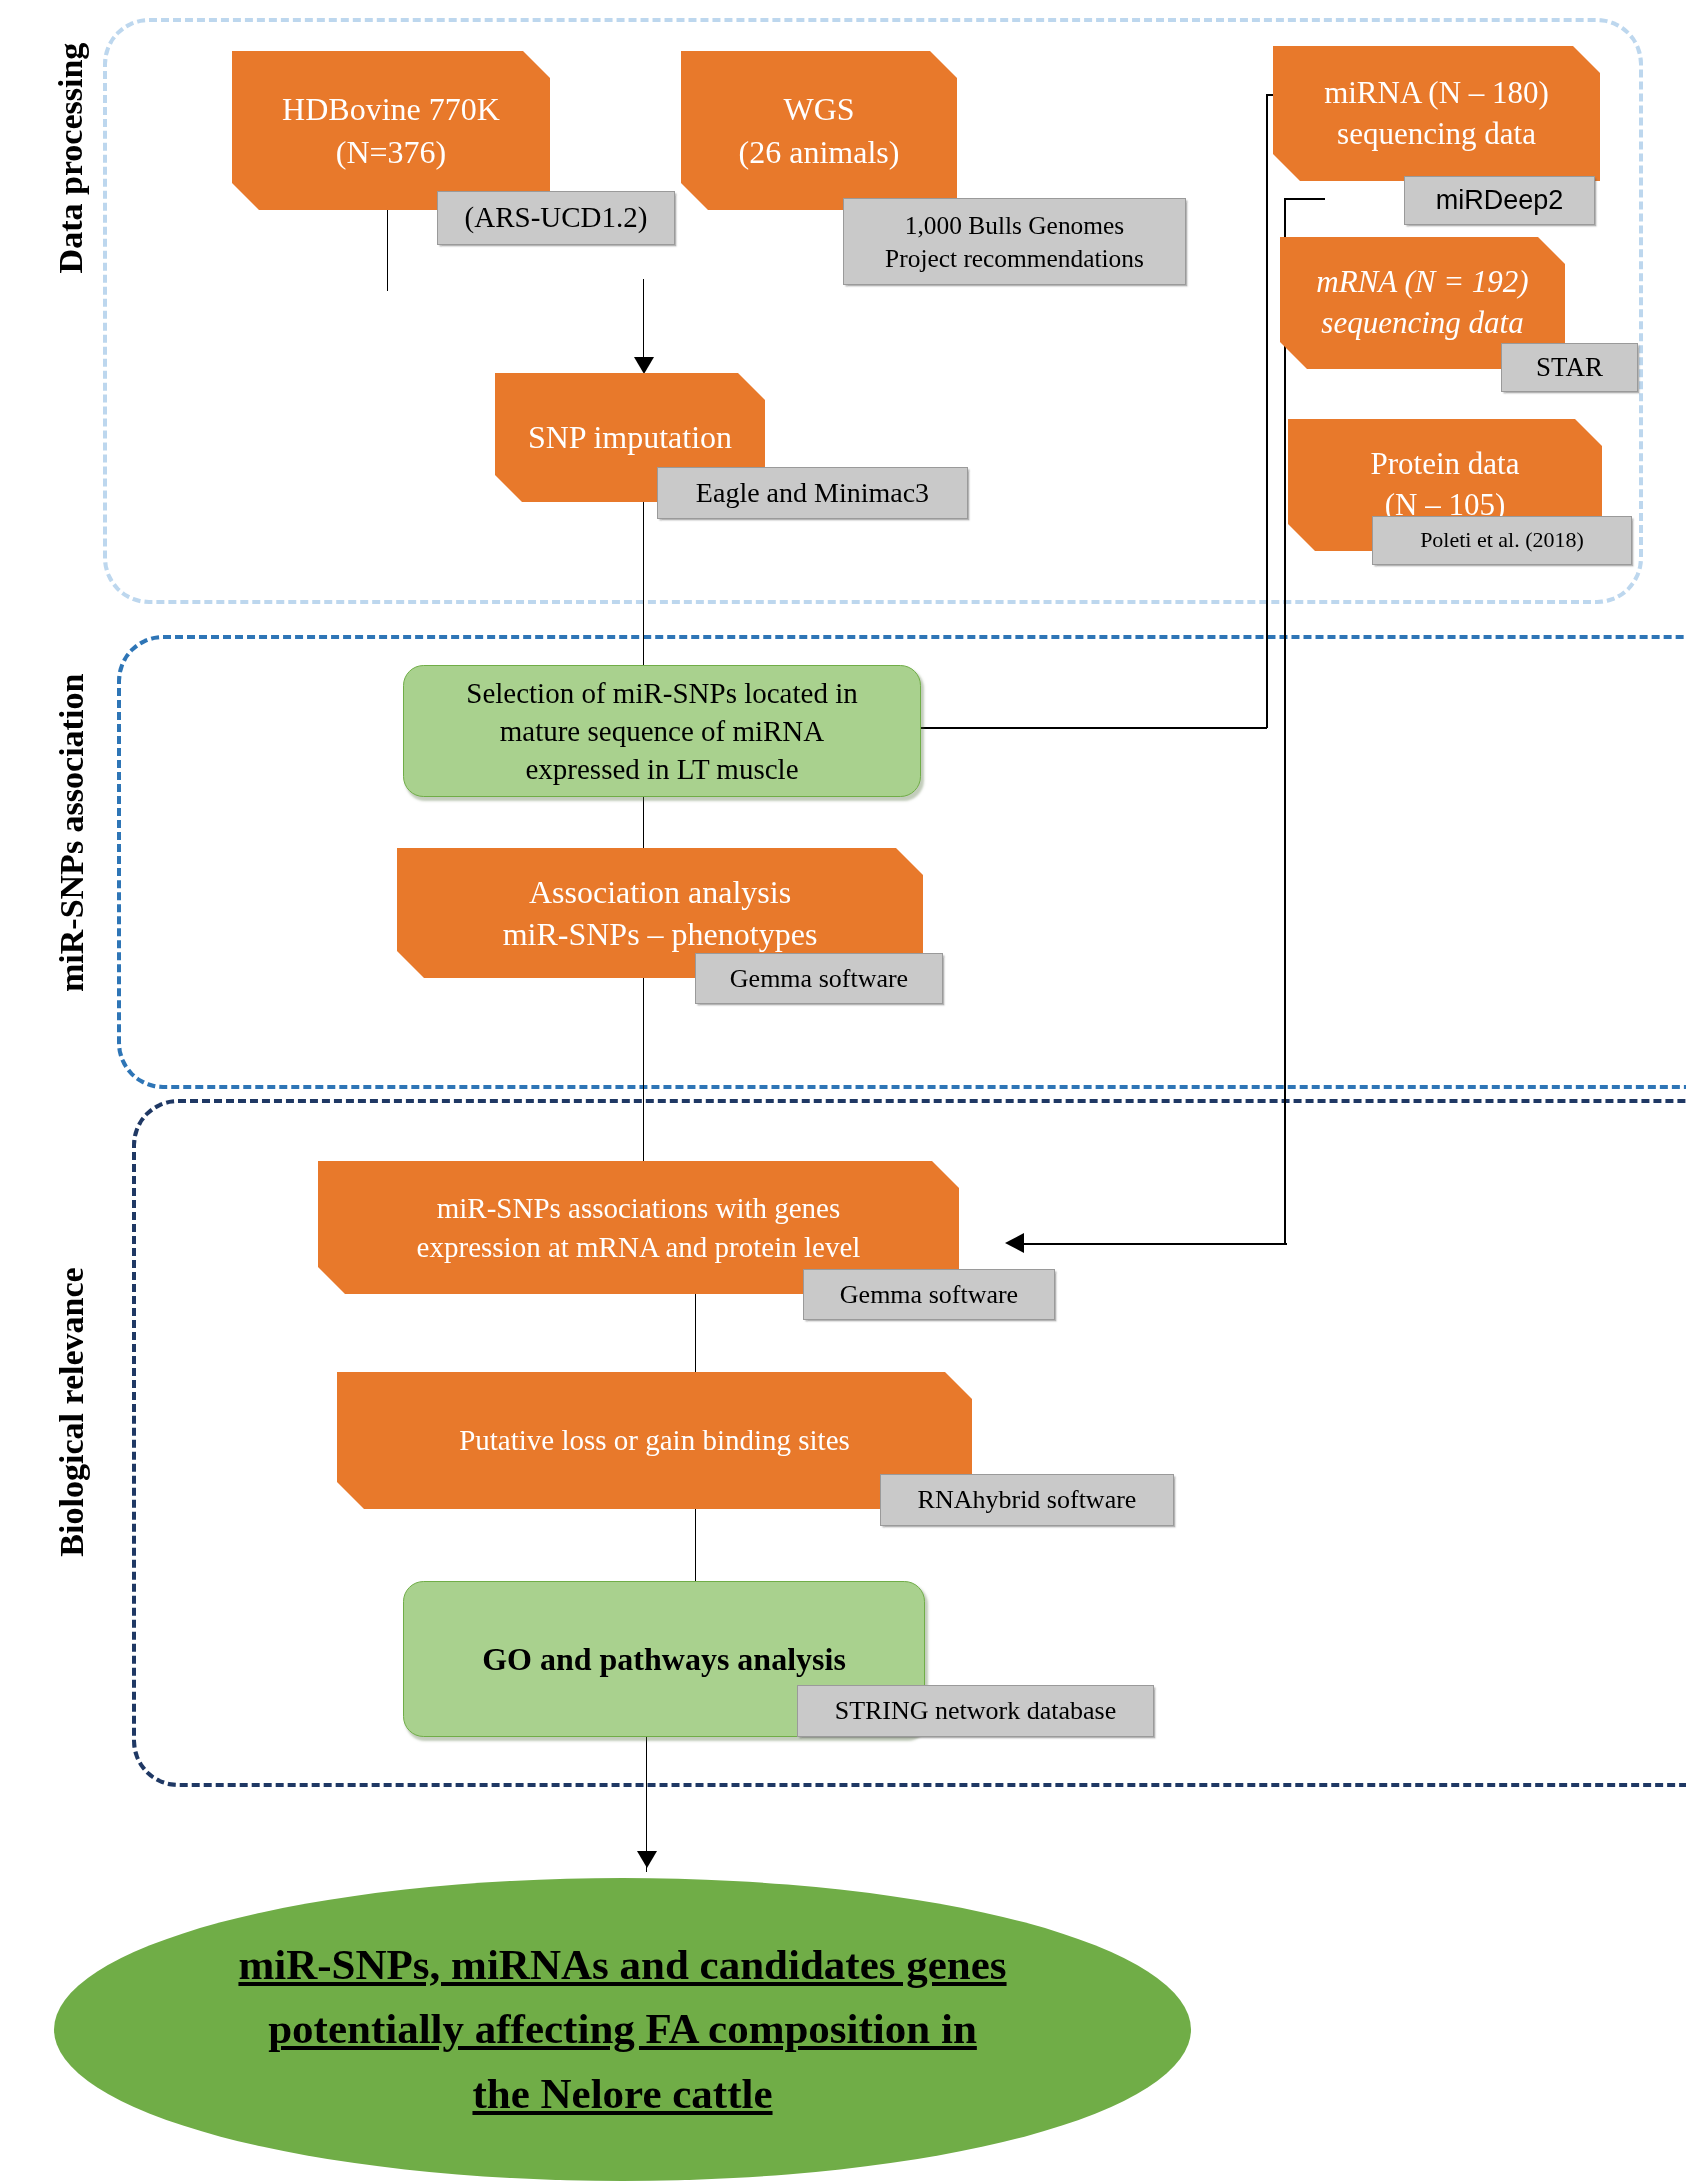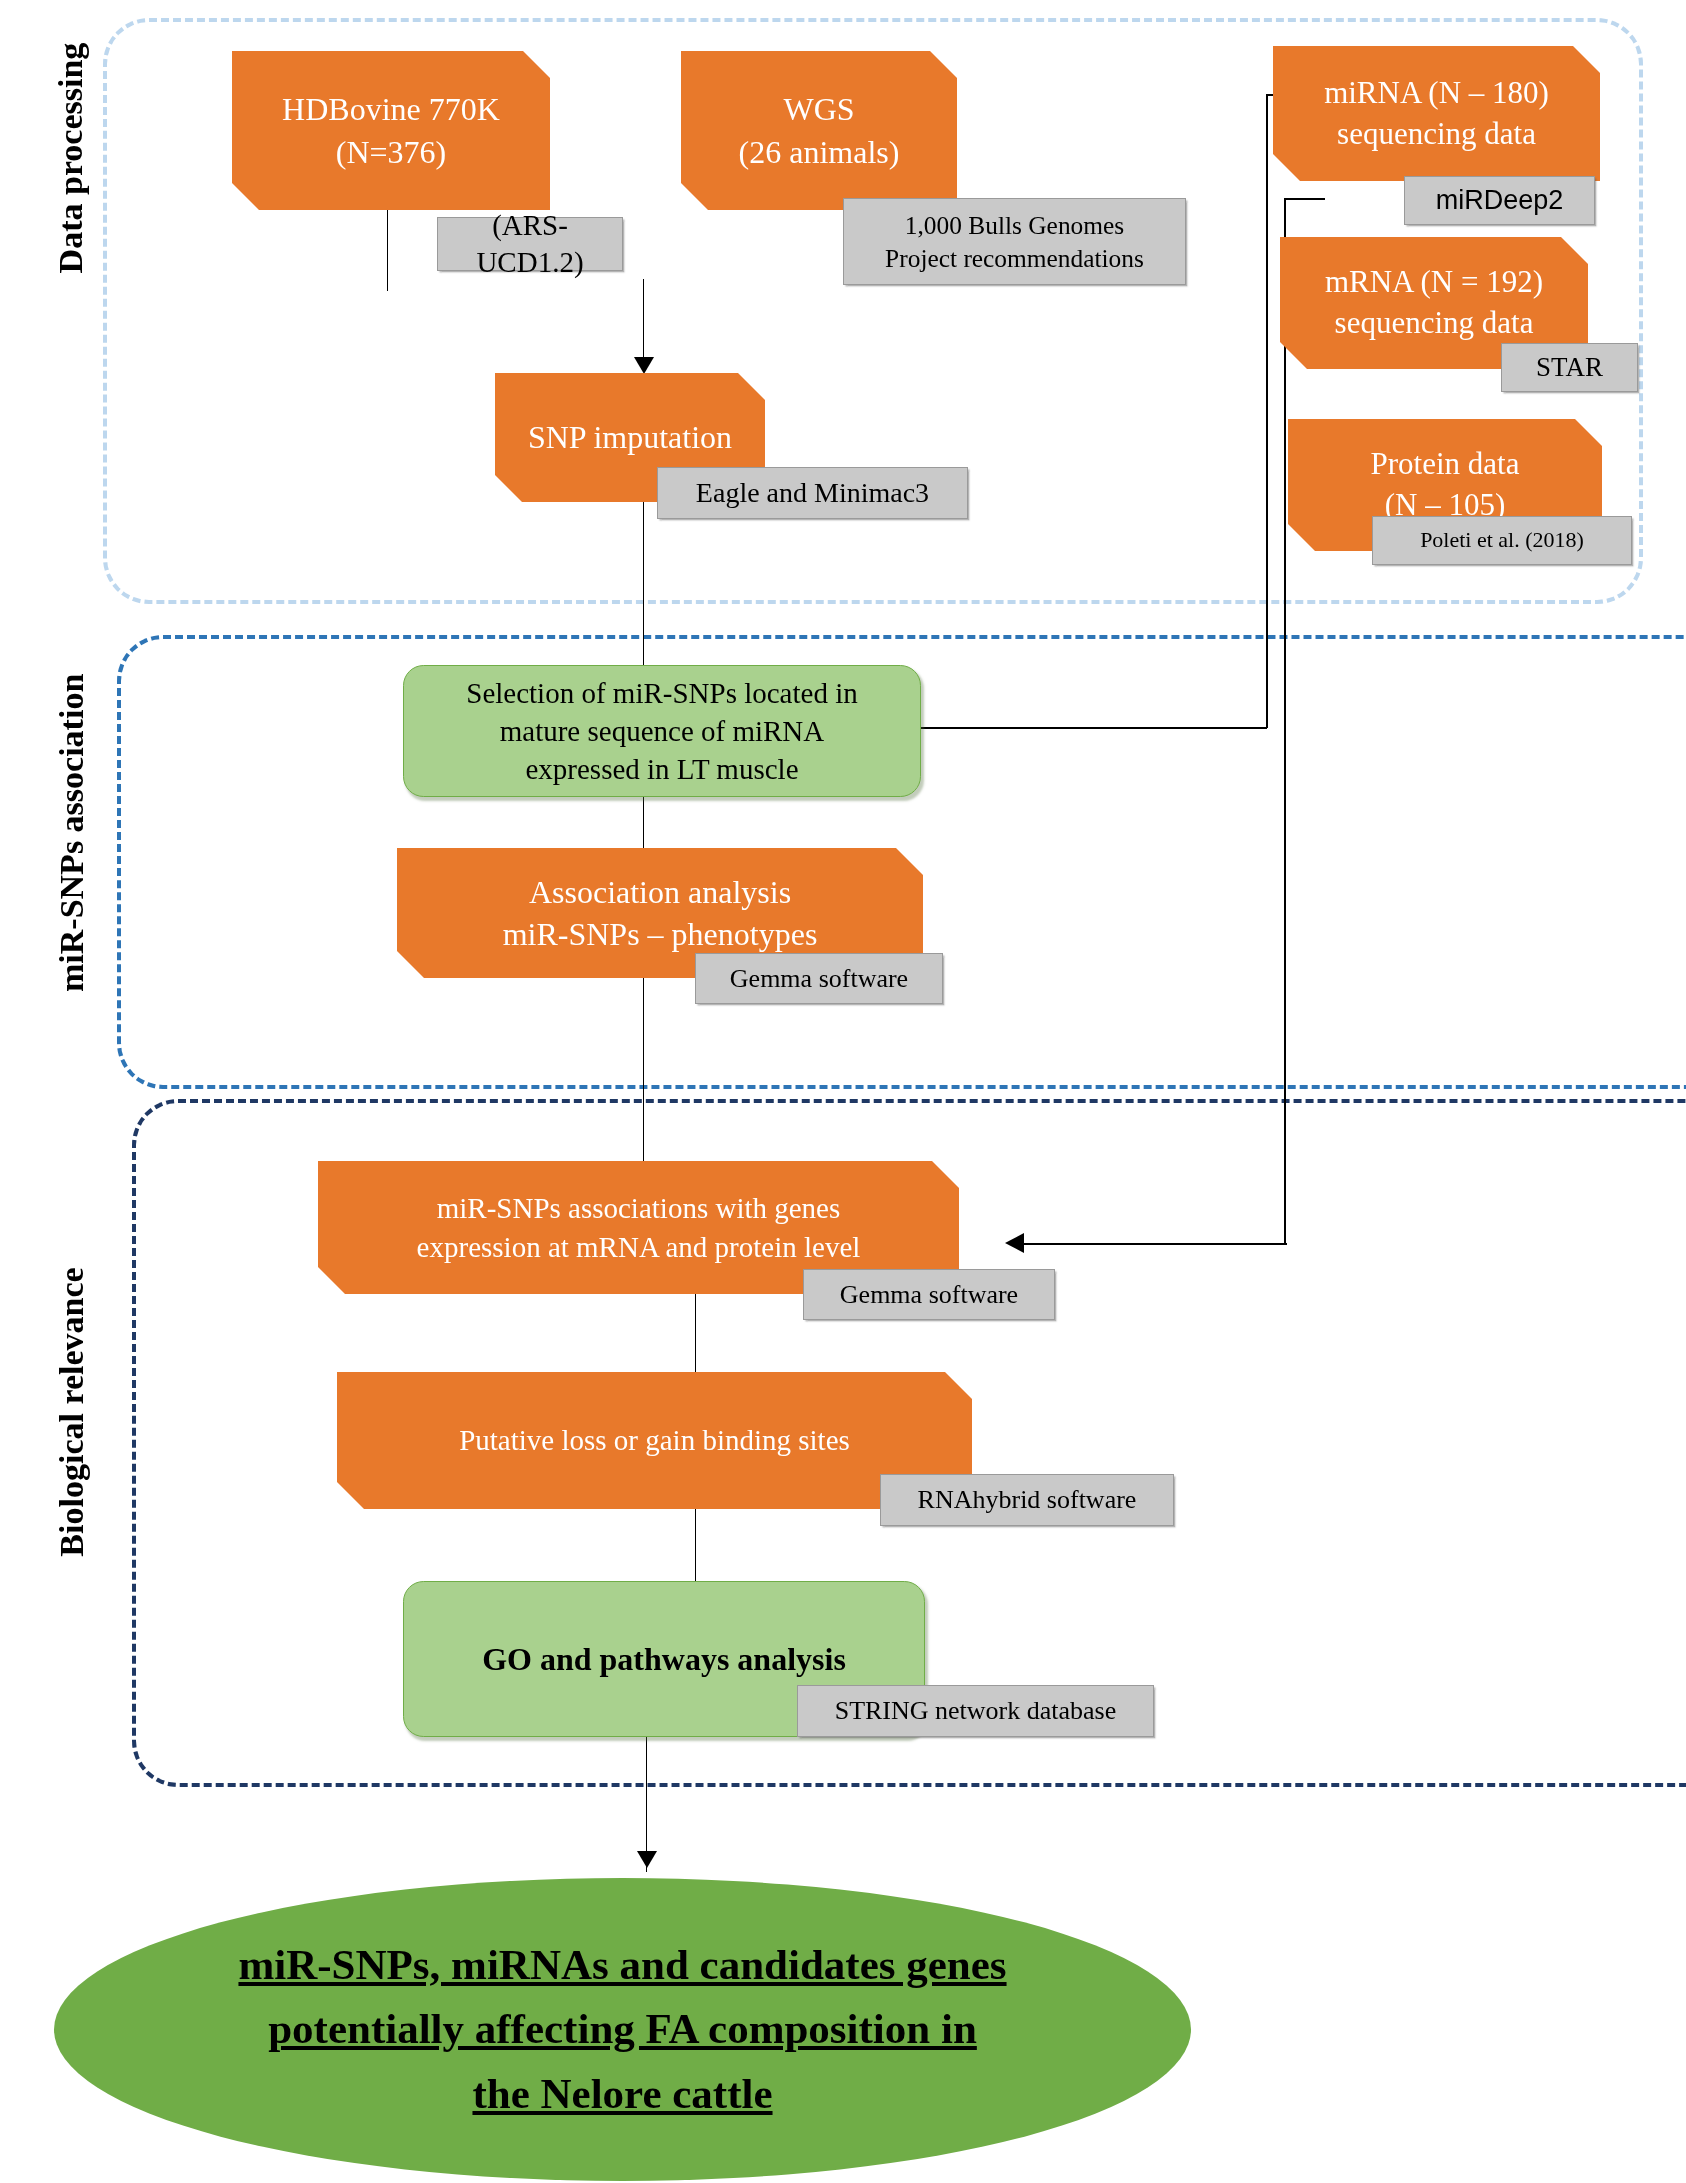--- a/index.html
+++ b/index.html
@@ -102,21 +102,21 @@
   <div class="node orange" style="left:681px;top:51px;width:276px;height:159px;font-size:32px;flex-direction:column;">
     <span>WGS</span>
     <span>(26 animals)</span>
   </div>
 
   <div class="node orange" style="left:1273px;top:46px;width:327px;height:135px;font-size:31px;flex-direction:column;">
     <span>miRNA (N – 180)</span>
     <span>sequencing data</span>
   </div>
 
-  <div class="node orange" style="left:1280px;top:237px;width:308px;height:132px;font-size:31px;flex-direction:column;">
+  <div class="node orange" style="left:1280px;top:237px;width:285px;height:132px;font-size:31px;flex-direction:column;font-style:italic;">
     <span>mRNA (N = 192)</span>
     <span>sequencing data</span>
   </div>
 
   <div class="node orange" style="left:1288px;top:419px;width:314px;height:132px;font-size:31px;flex-direction:column;">
     <span>Protein data</span>
     <span>(N – 105)</span>
   </div>
 
   <div class="node orange" style="left:495px;top:373px;width:270px;height:129px;font-size:32px;">
@@ -146,21 +146,21 @@
   <div class="node green" style="left:403px;top:1581px;width:522px;height:156px;font-size:32px;font-weight:bold;">
     <span>GO and pathways analysis</span>
   </div>
 
   <div class="ellipse" style="left:54px;top:1878px;width:1137px;height:303px;font-size:43px;flex-direction:column;text-decoration:underline;">
     <span>miR-SNPs, miRNAs and candidates genes</span>
     <span>potentially affecting FA composition in</span>
     <span>the Nelore cattle</span>
   </div>
 
-  <div class="tag" style="left:437px;top:191px;width:186px;height:54px;font-size:29px;margin-top:26px;">
+  <div class="tag" style="left:437px;top:191px;width:238px;height:54px;font-size:29px;">
     <span>(ARS-UCD1.2)</span>
   </div>
 
   <div class="tag" style="left:843px;top:198px;width:343px;height:87px;font-size:25.4px;flex-direction:column;">
     <span>1,000 Bulls Genomes</span>
     <span>Project recommendations</span>
   </div>
 
   <div class="tag" style="left:1404px;top:176px;width:191px;height:49px;font-size:27px;font-family:'Liberation Sans',sans-serif;">
     <span>miRDeep2</span>

